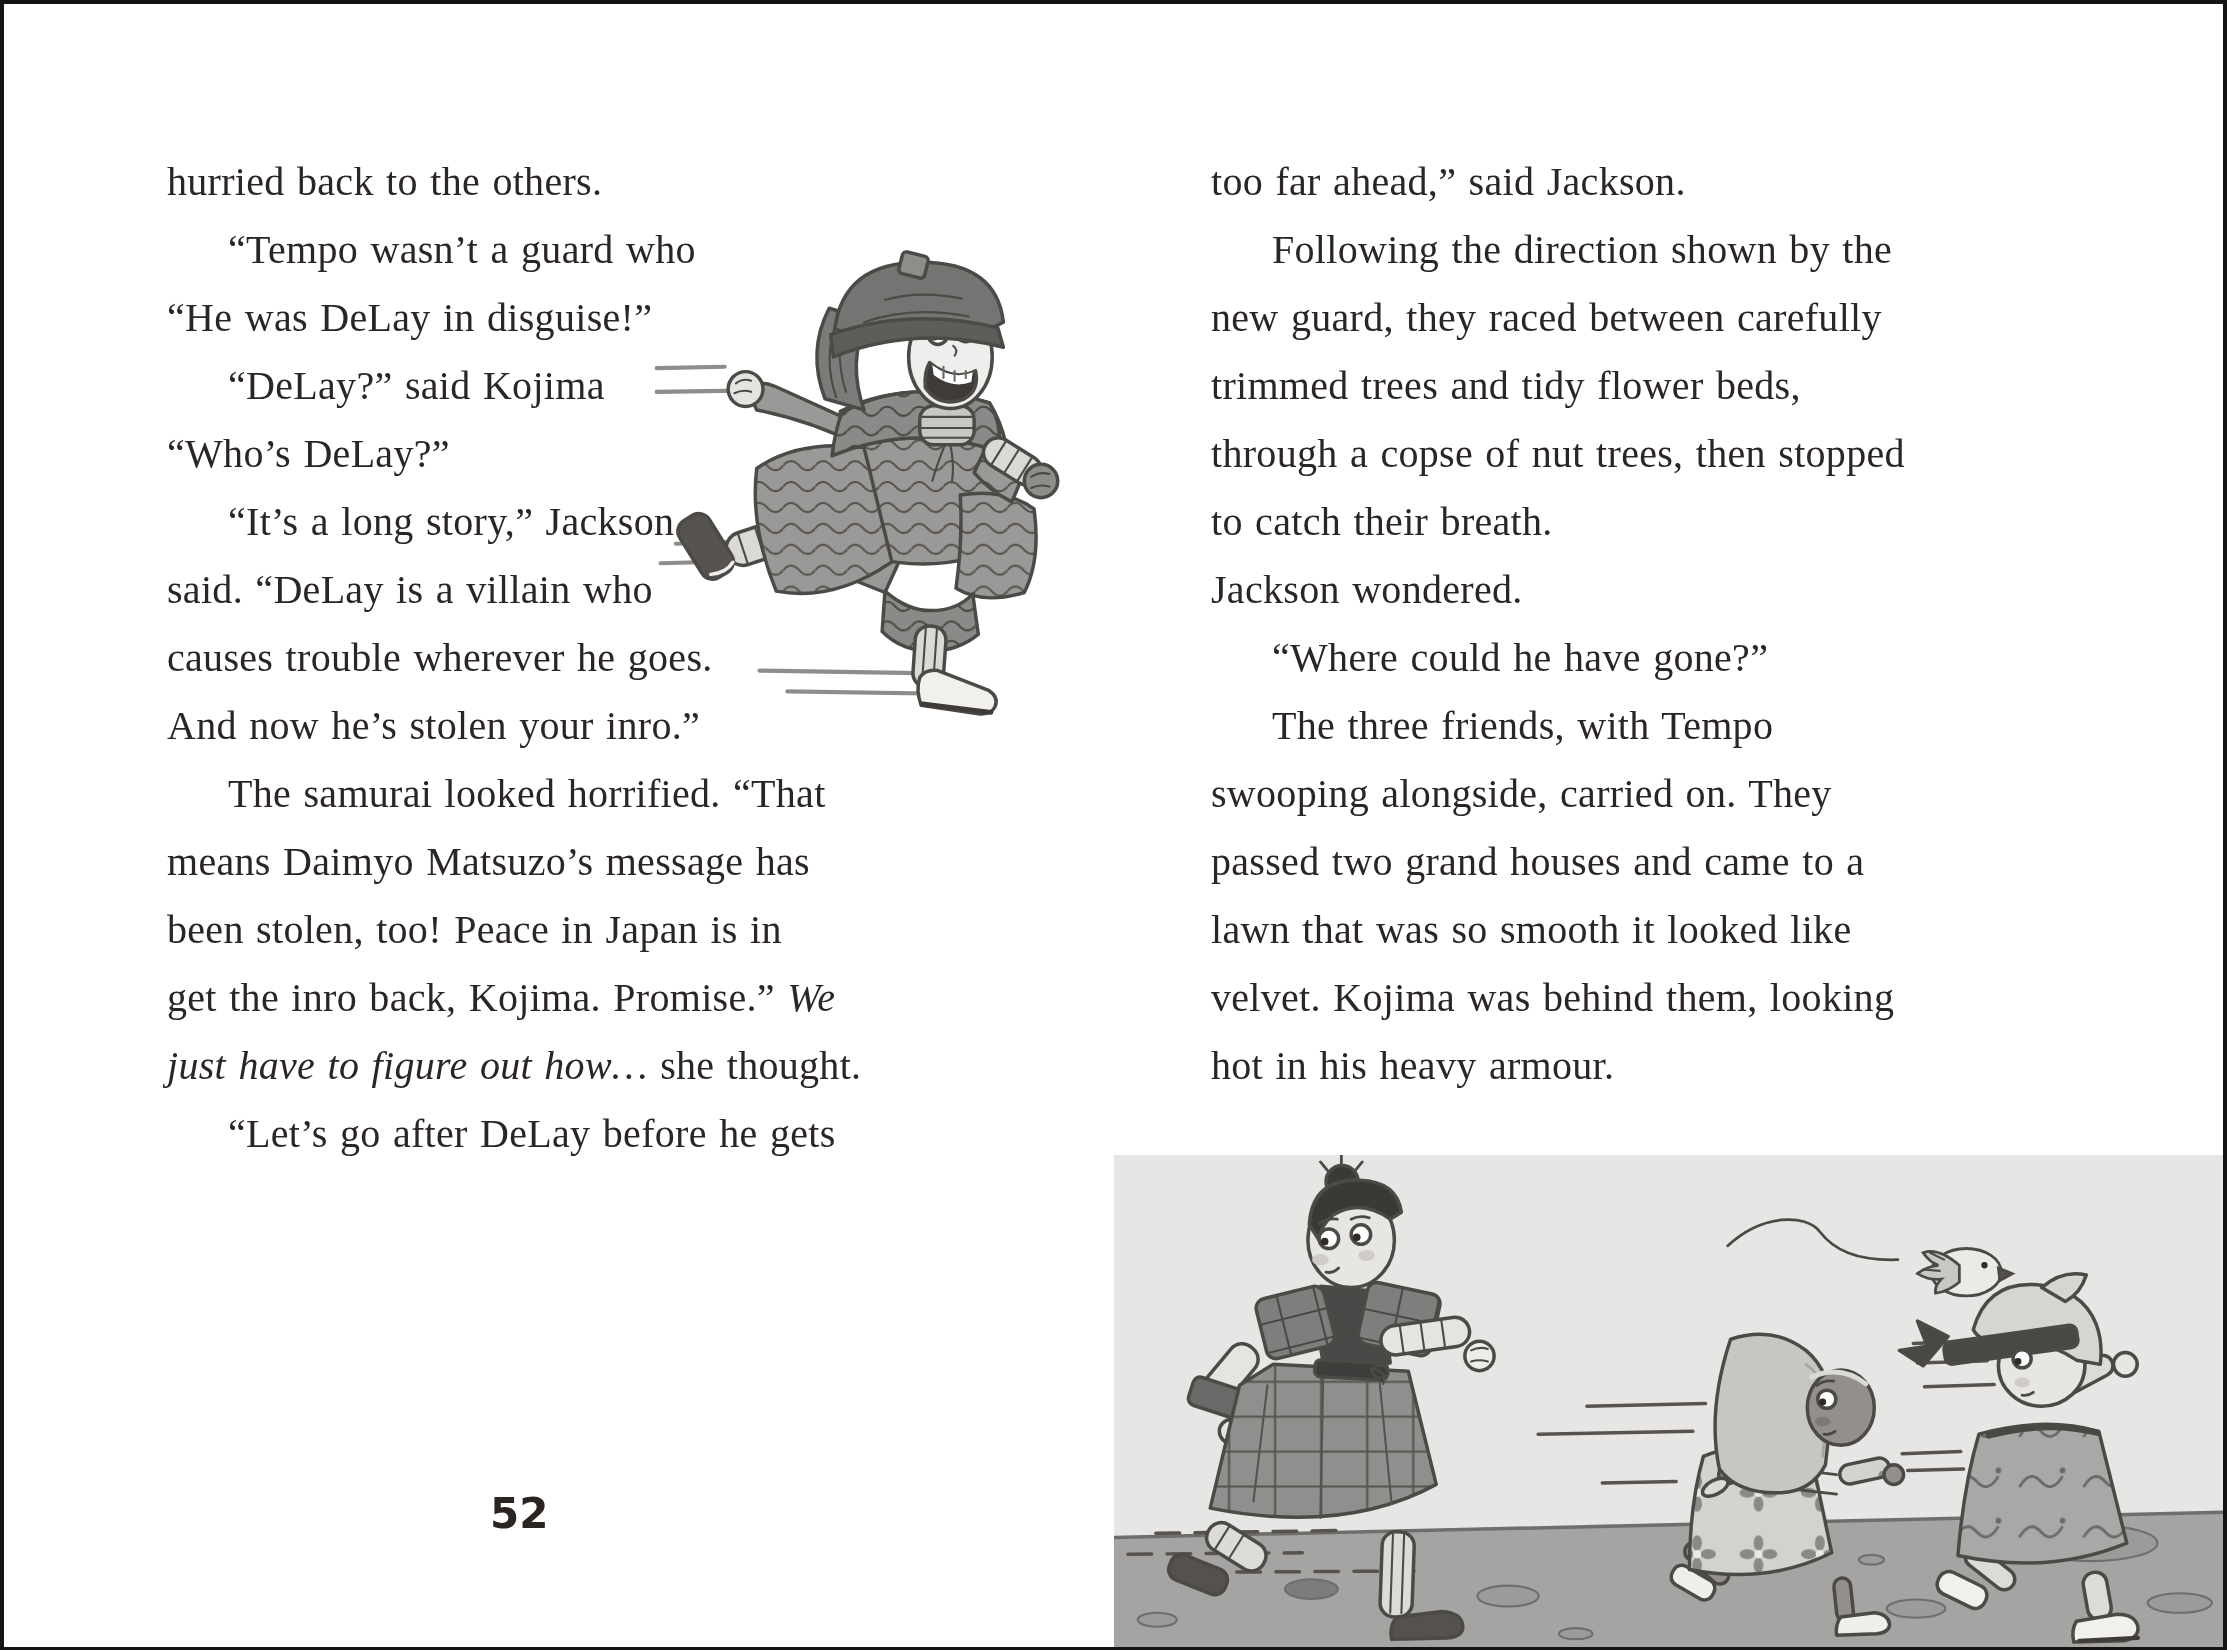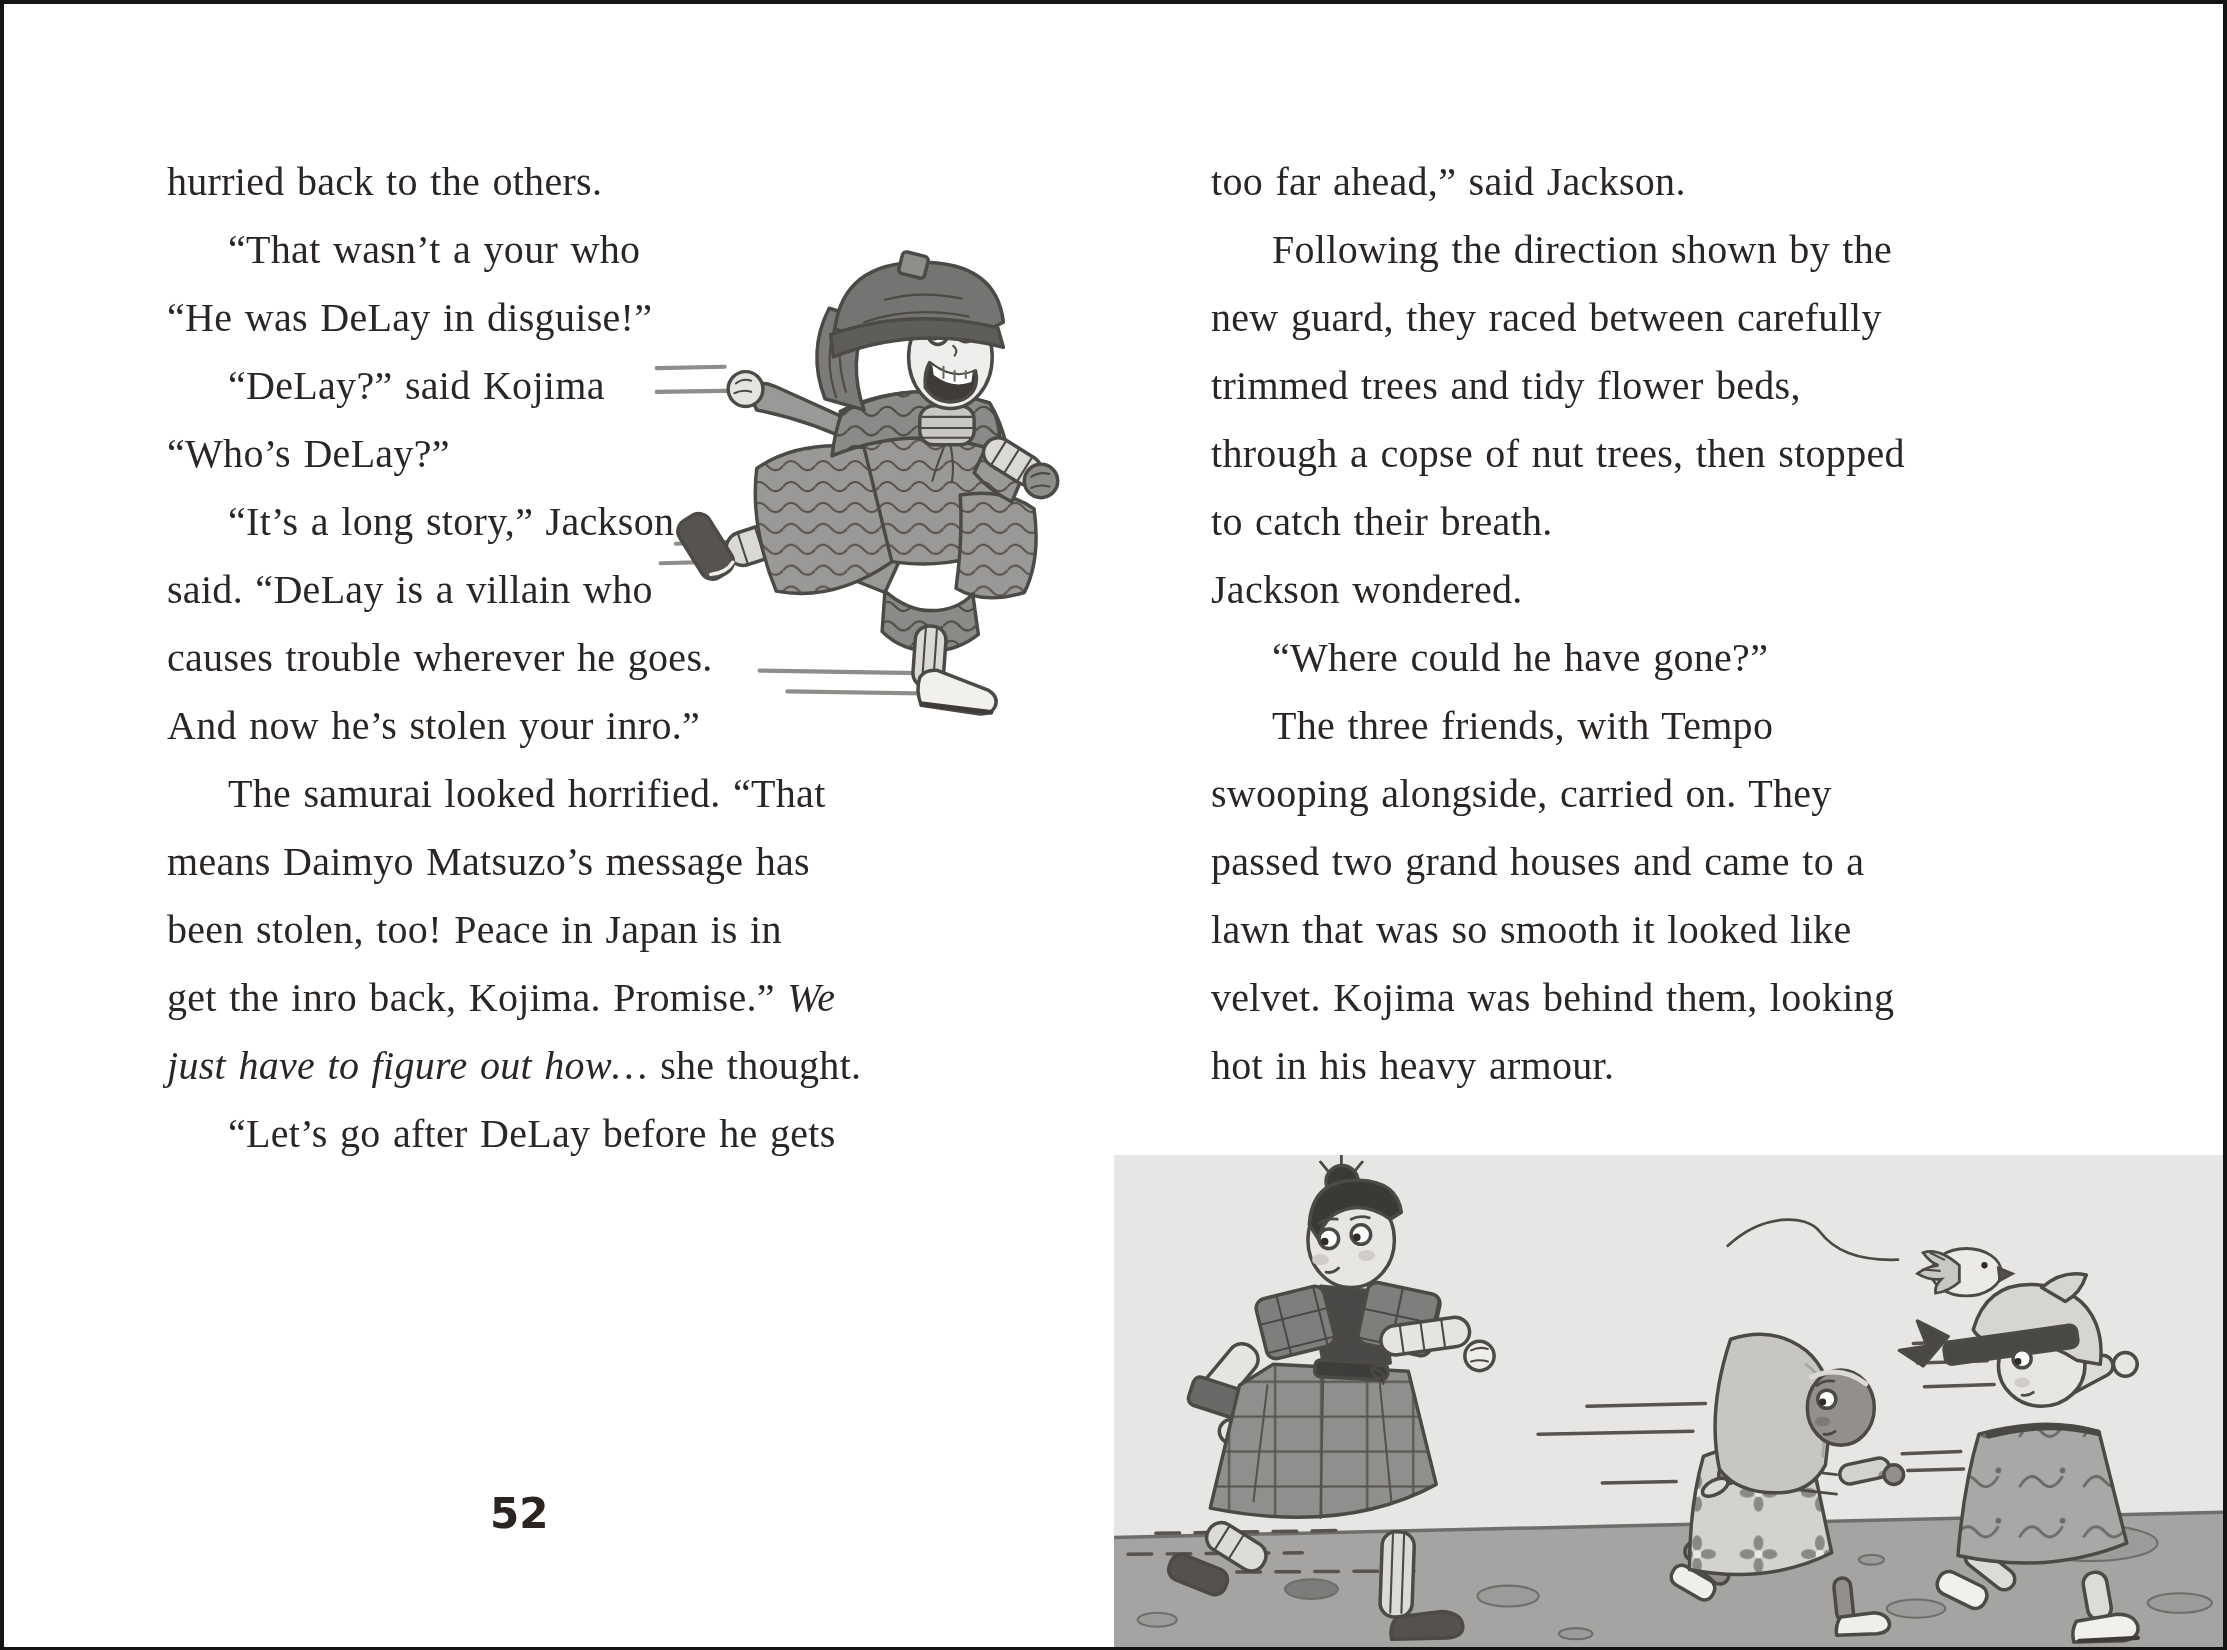--- a/index.html
+++ b/index.html
@@ -19,21 +19,21 @@
   svg{display:block;}
 </style>
 </head>
 <body>
 
 <div id="spread">
   <div id="frame"></div>
 
   <div id="left-col" class="col">
       <div class="line"><span>hurried back to the others.</span></div>
-      <div class="line indent"><span>“That wasn’t a your who</span></div>
+      <div class="line indent"><span>“Tempo wasn’t a guard who</span></div>
       <div class="line"><span>“He was DeLay in disguise!”</span></div>
       <div class="line indent"><span>“DeLay?” said Kojima</span></div>
       <div class="line"><span>“Who’s DeLay?”</span></div>
       <div class="line indent"><span>“It’s a long story,” Jackson</span></div>
       <div class="line"><span>said. “DeLay is a villain who</span></div>
       <div class="line"><span>causes trouble wherever he goes.</span></div>
       <div class="line"><span>And now he’s stolen your inro.”</span></div>
       <div class="line indent"><span>The samurai looked horrified. “That</span></div>
       <div class="line"><span>means Daimyo Matsuzo’s message has</span></div>
       <div class="line"><span>been stolen, too! Peace in Japan is in</span></div>

